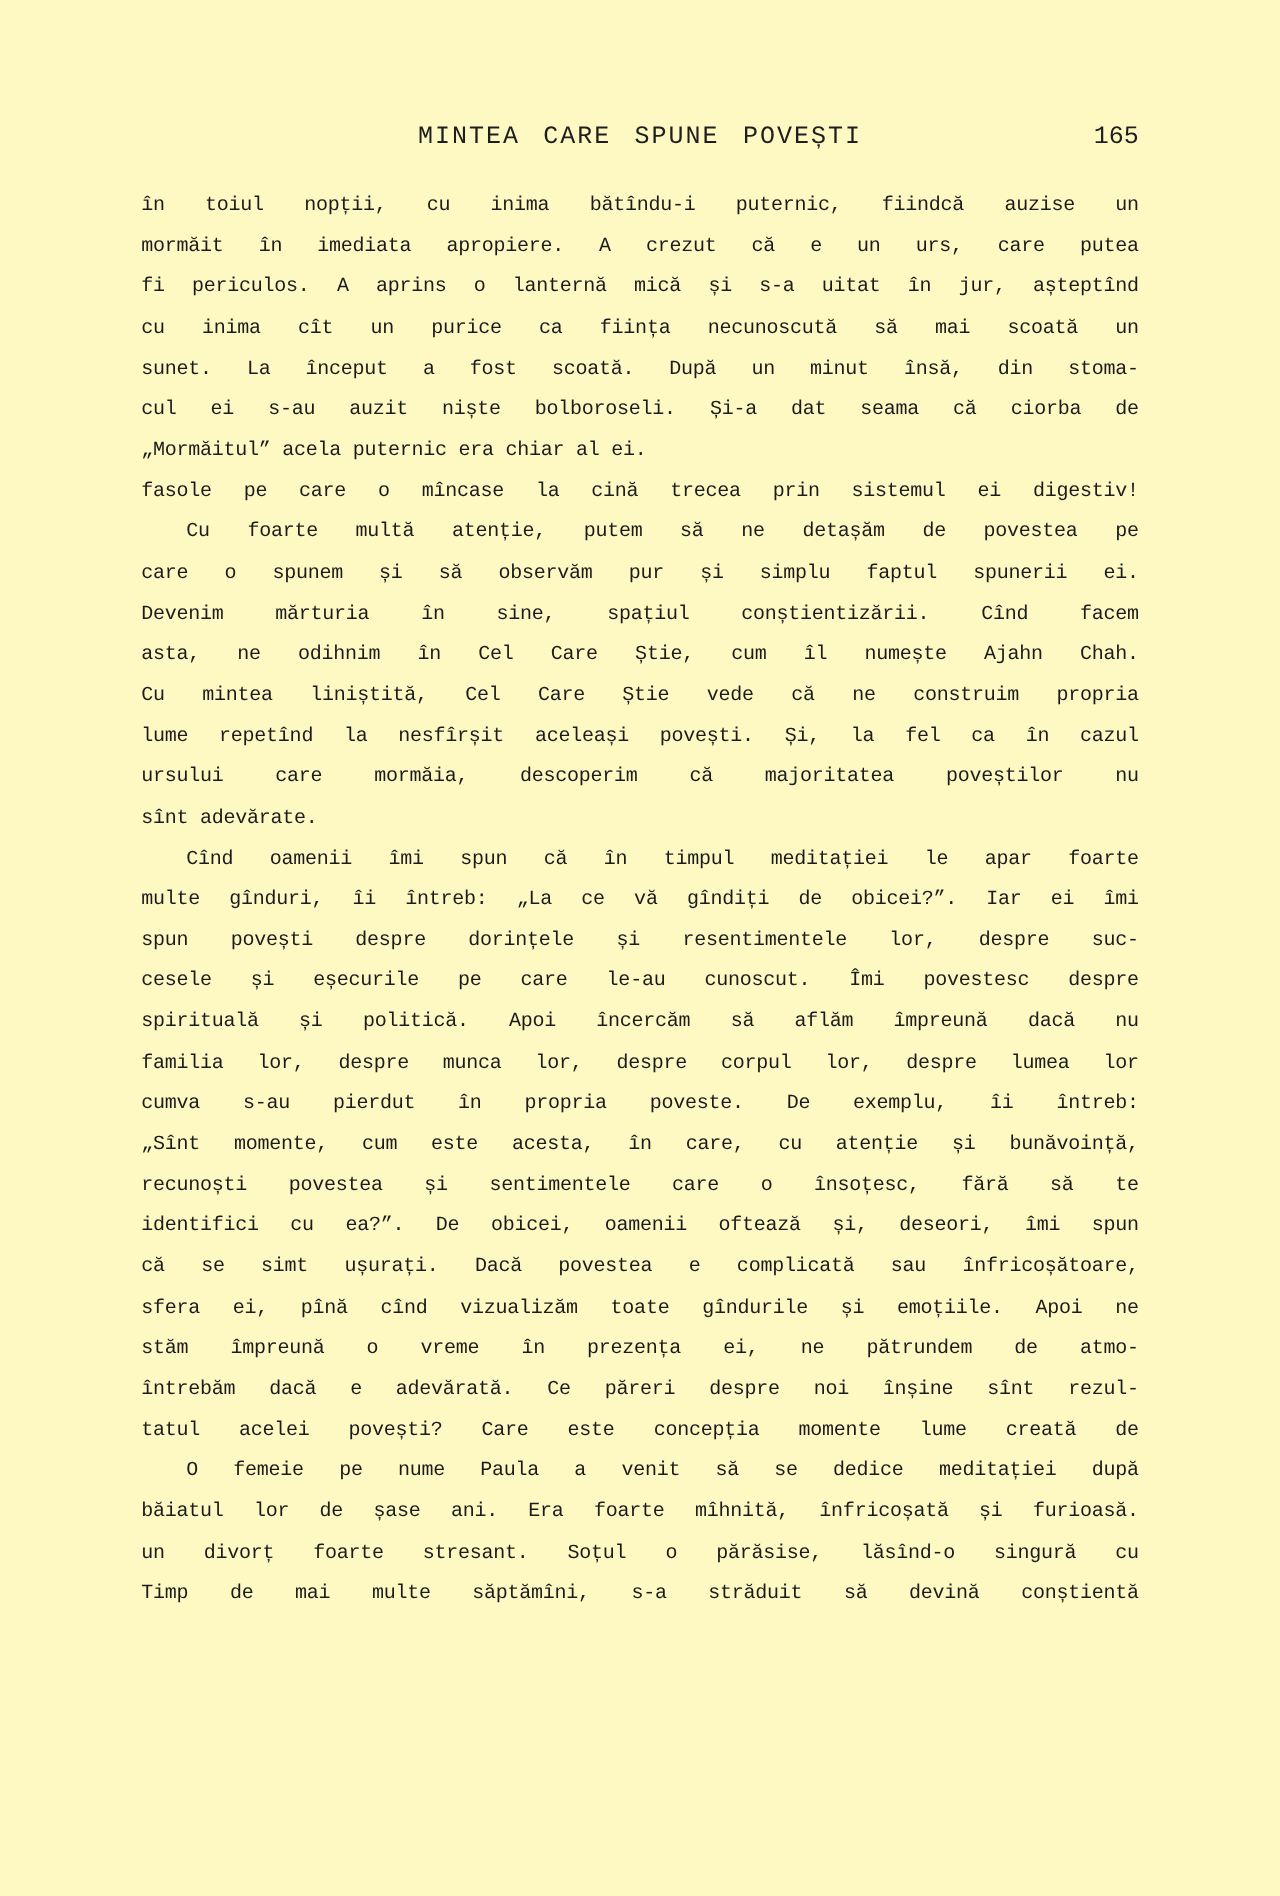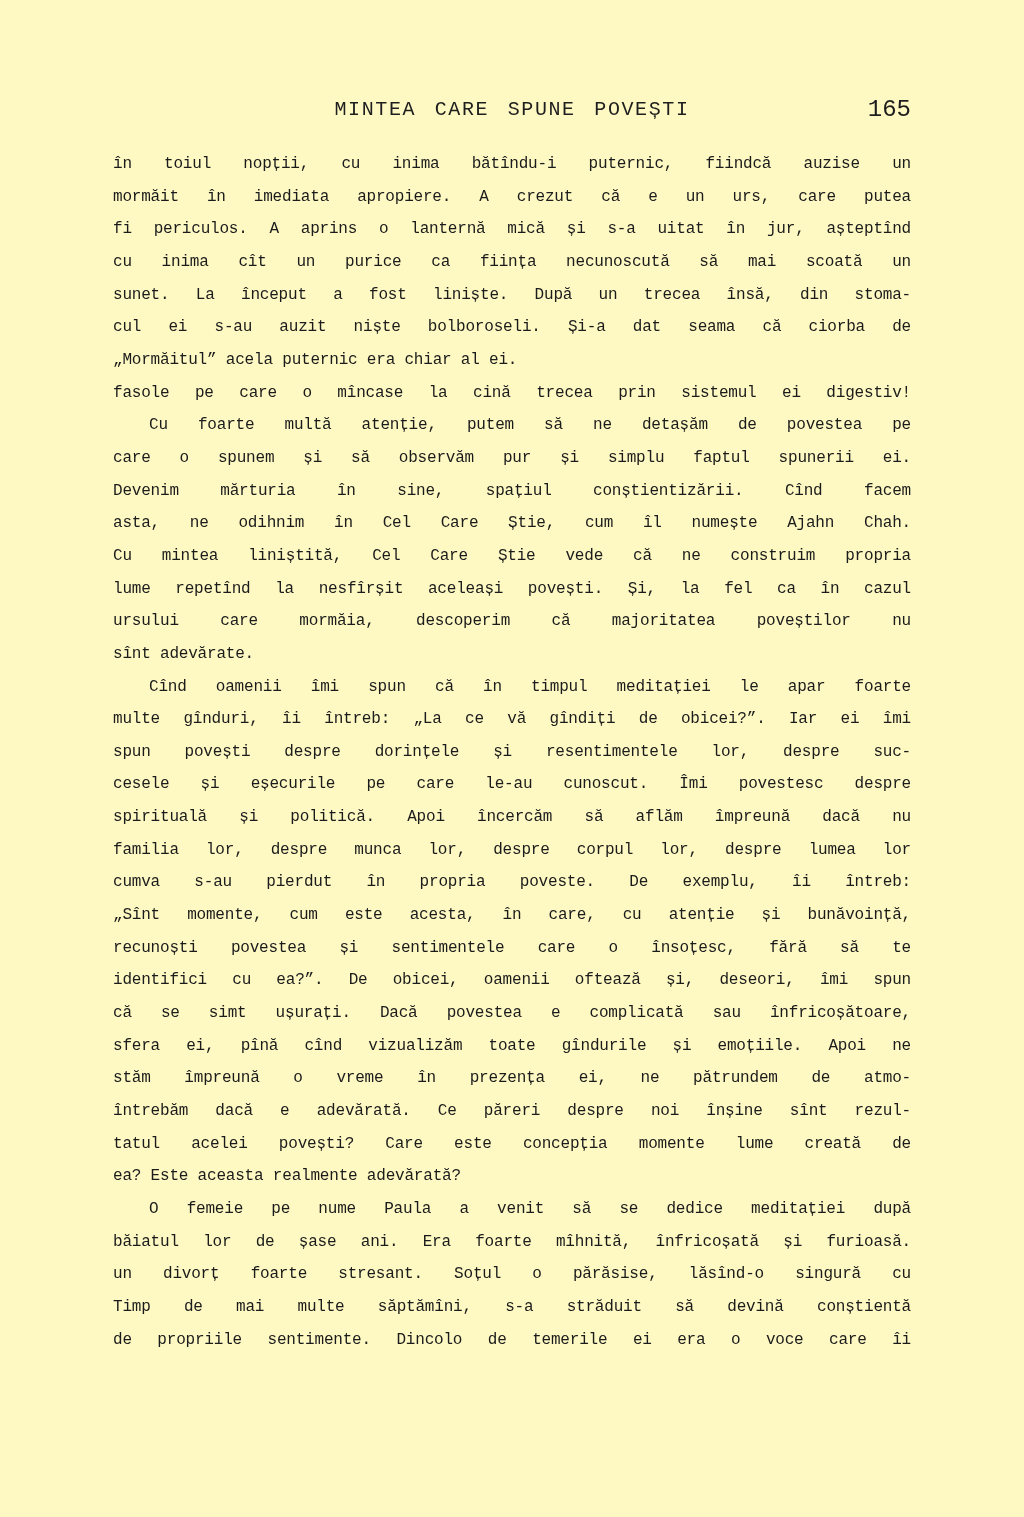--- a/index.html
+++ b/index.html
@@ -29,21 +29,21 @@
     font-size: 20px;
     letter-spacing: 1.6px;
     word-spacing: 5px;
     color: #1e1e1e;
     line-height: 28px;
   }
   .page-number {
     position: absolute;
     right: 0;
     top: 0;
-    font-size: 24px;
+    font-size: 20px;
     line-height: 28px;
     color: #1e1e1e;
   }
   .page-body {
     font-size: 16px;
     line-height: 32.65px;
     letter-spacing: -0.2px;
   }
   .paragraph {
     margin: 0;
@@ -68,21 +68,21 @@
   <header class="page-header">
     <div class="running-title">MINTEA CARE SPUNE POVEȘTI</div>
     <div class="page-number">165</div>
   </header>
   <main class="page-body">
       <div class="paragraph">
         <div class="line">în toiul nopții, cu inima bătîndu-i puternic, fiindcă auzise un</div>
         <div class="line">mormăit în imediata apropiere. A crezut că e un urs, care putea</div>
         <div class="line">fi periculos. A aprins o lanternă mică și s-a uitat în jur, așteptînd</div>
         <div class="line">cu inima cît un purice ca ființa necunoscută să mai scoată un</div>
-        <div class="line">sunet. La început a fost liniște. După un trecea însă, din stoma-</div>
+        <div class="line">sunet. La început a fost scoată. După un minut însă, din stoma-</div>
         <div class="line">cul ei s-au auzit niște bolboroseli. Și-a dat seama că ciorba de</div>
         <div class="line last">„Mormăitul” acela puternic era chiar al ei.</div>
         <div class="line">fasole pe care o mîncase la cină trecea prin sistemul ei digestiv!</div>
       </div>
       <div class="paragraph">
         <div class="line indent">Cu foarte multă atenție, putem să ne detașăm de povestea pe</div>
         <div class="line">care o spunem și să observăm pur și simplu faptul spunerii ei.</div>
         <div class="line">Devenim mărturia în sine, spațiul conștientizării. Cînd facem</div>
         <div class="line">asta, ne odihnim în Cel Care Știe, cum îl numește Ajahn Chah.</div>
         <div class="line">Cu mintea liniștită, Cel Care Știe vede că ne construim propria</div>
@@ -99,23 +99,21 @@
         <div class="line">familia lor, despre munca lor, despre corpul lor, despre lumea lor</div>
         <div class="line">cumva s-au pierdut în propria poveste. De exemplu, îi întreb:</div>
         <div class="line">„Sînt momente, cum este acesta, în care, cu atenție și bunăvoință,</div>
         <div class="line">recunoști povestea și sentimentele care o însoțesc, fără să te</div>
         <div class="line">identifici cu ea?”. De obicei, oamenii oftează și, deseori, îmi spun</div>
         <div class="line">că se simt ușurați. Dacă povestea e complicată sau înfricoșătoare,</div>
         <div class="line">sfera ei, pînă cînd vizualizăm toate gîndurile și emoțiile. Apoi ne</div>
         <div class="line">stăm împreună o vreme în prezența ei, ne pătrundem de atmo-</div>
         <div class="line">întrebăm dacă e adevărată. Ce păreri despre noi înșine sînt rezul-</div>
         <div class="line">tatul acelei povești? Care este concepția momente lume creată de</div>
-        <div class="line last">ea? Este aceasta realmente adevărată?</div>
       </div>
       <div class="paragraph">
         <div class="line indent">O femeie pe nume Paula a venit să se dedice meditației după</div>
         <div class="line">băiatul lor de șase ani. Era foarte mîhnită, înfricoșată și furioasă.</div>
         <div class="line">un divorț foarte stresant. Soțul o părăsise, lăsînd-o singură cu</div>
         <div class="line">Timp de mai multe săptămîni, s-a străduit să devină conștientă</div>
-        <div class="line">de propriile sentimente. Dincolo de temerile ei era o voce care îi</div>
       </div>
     </main>
 </div>
 
 </body></html>

